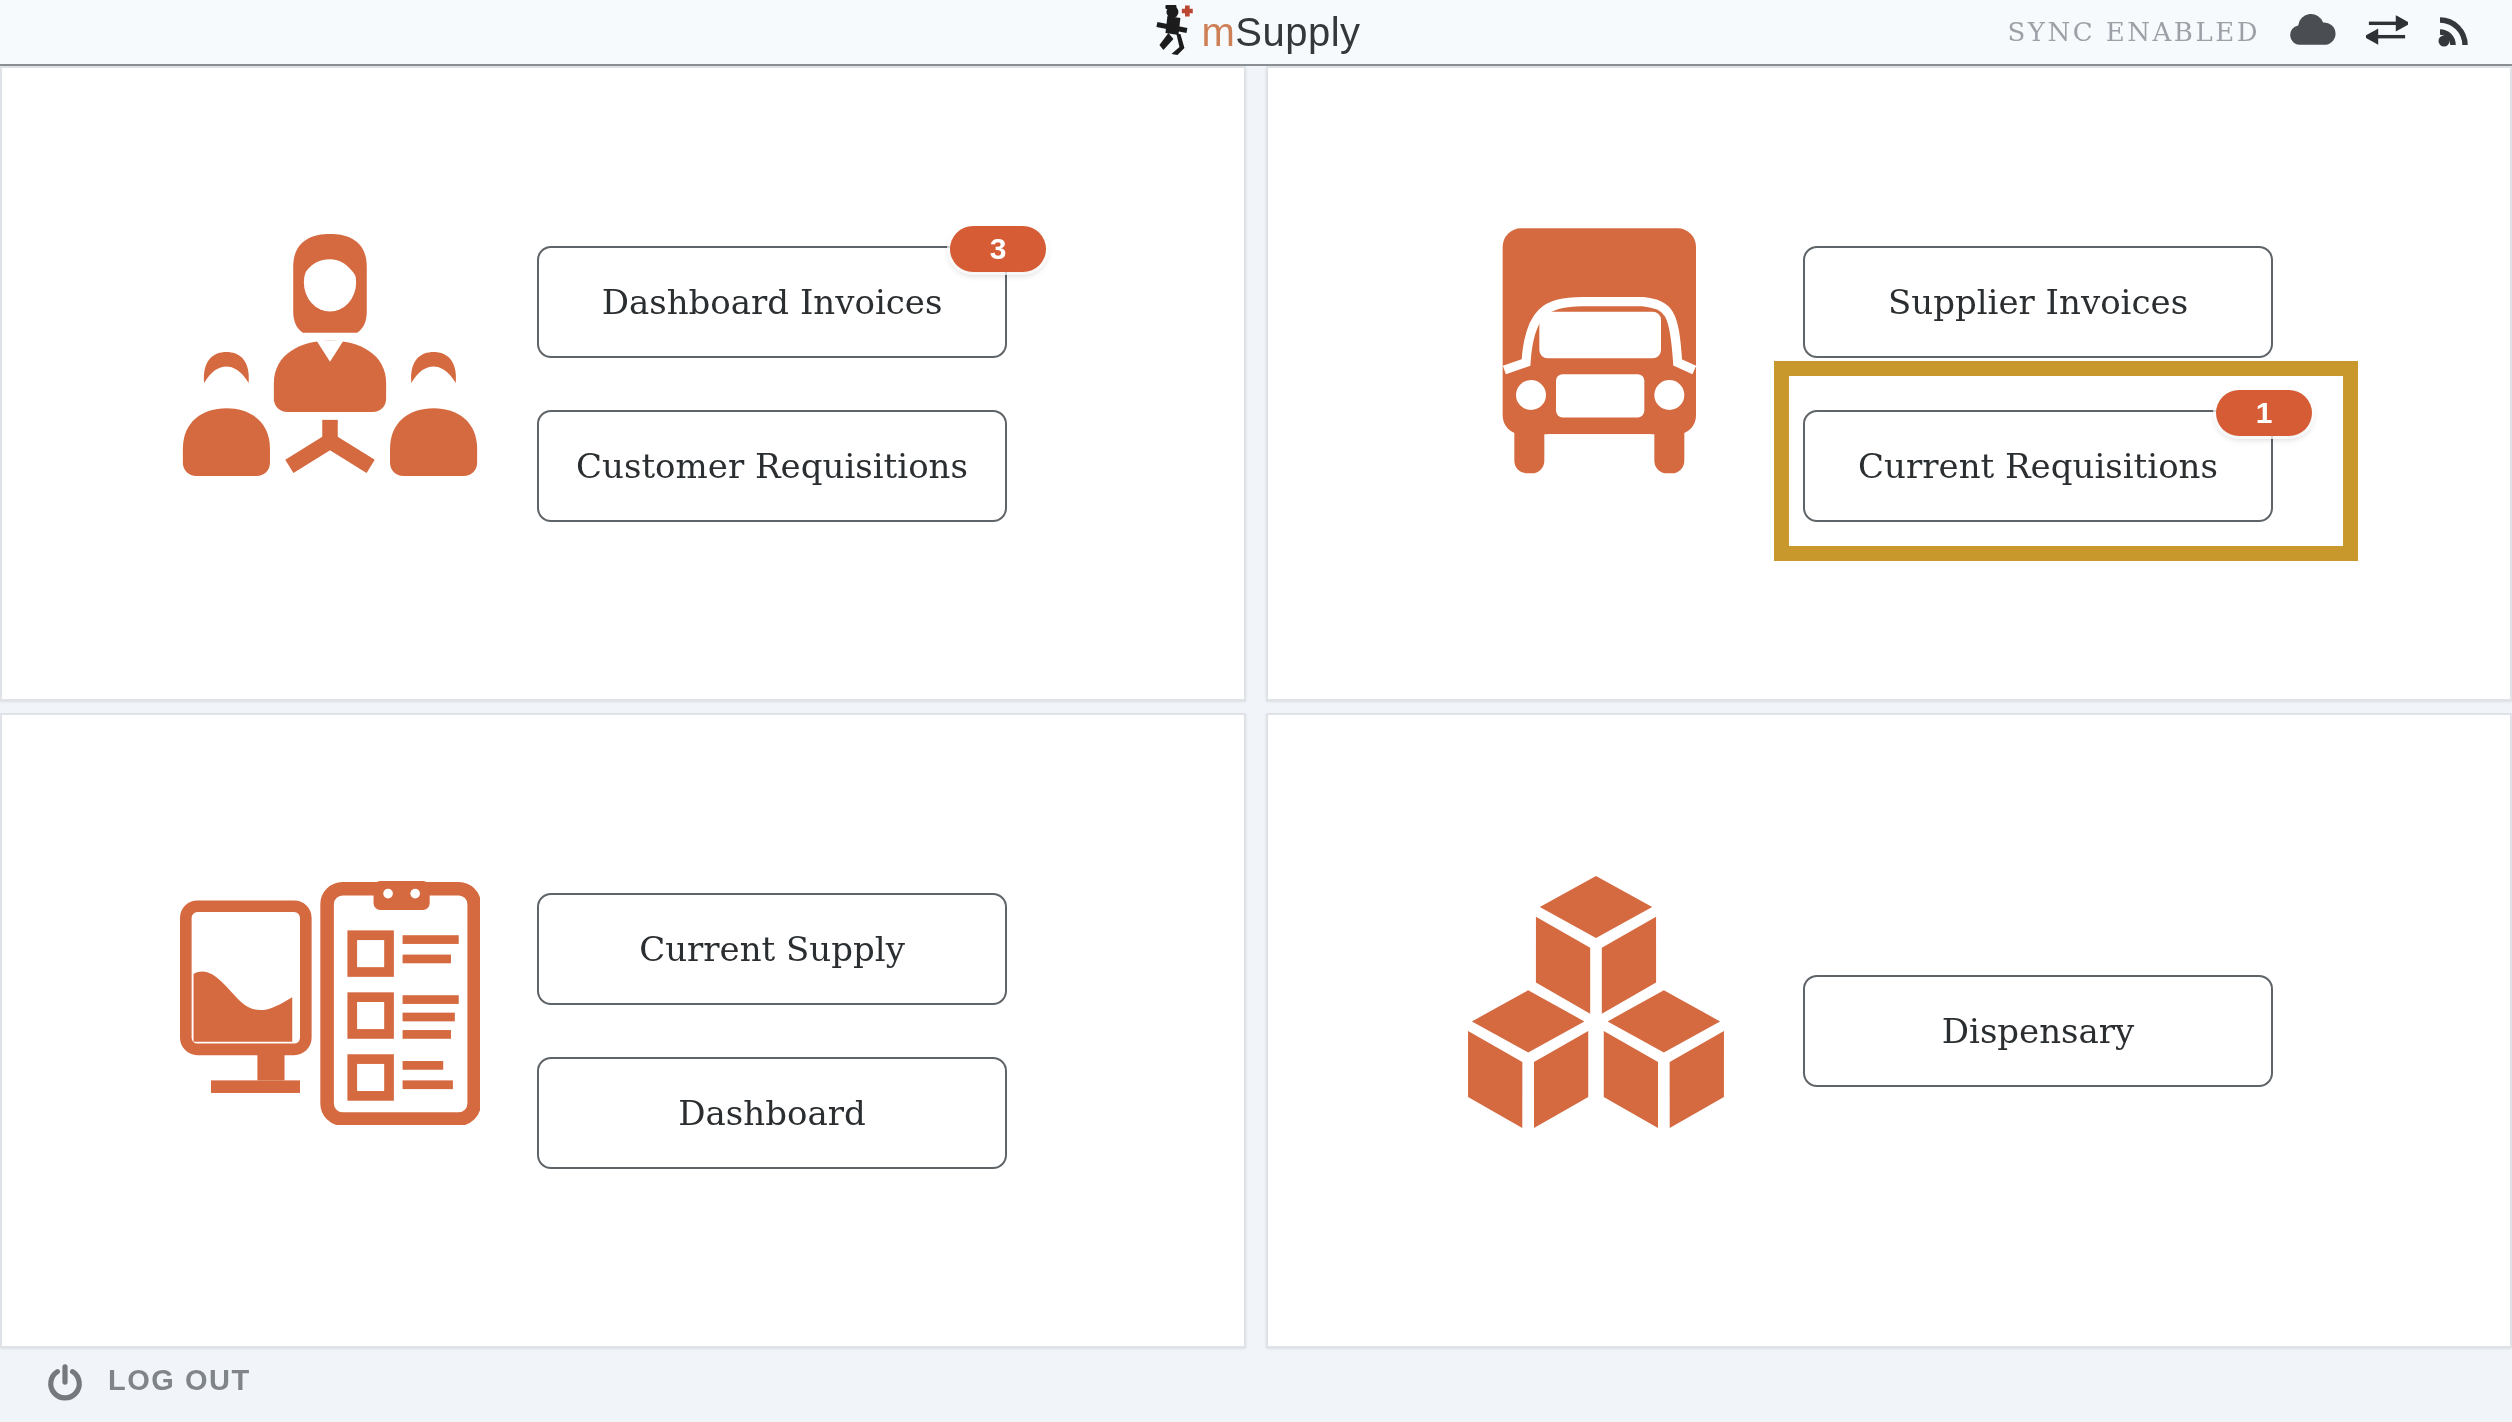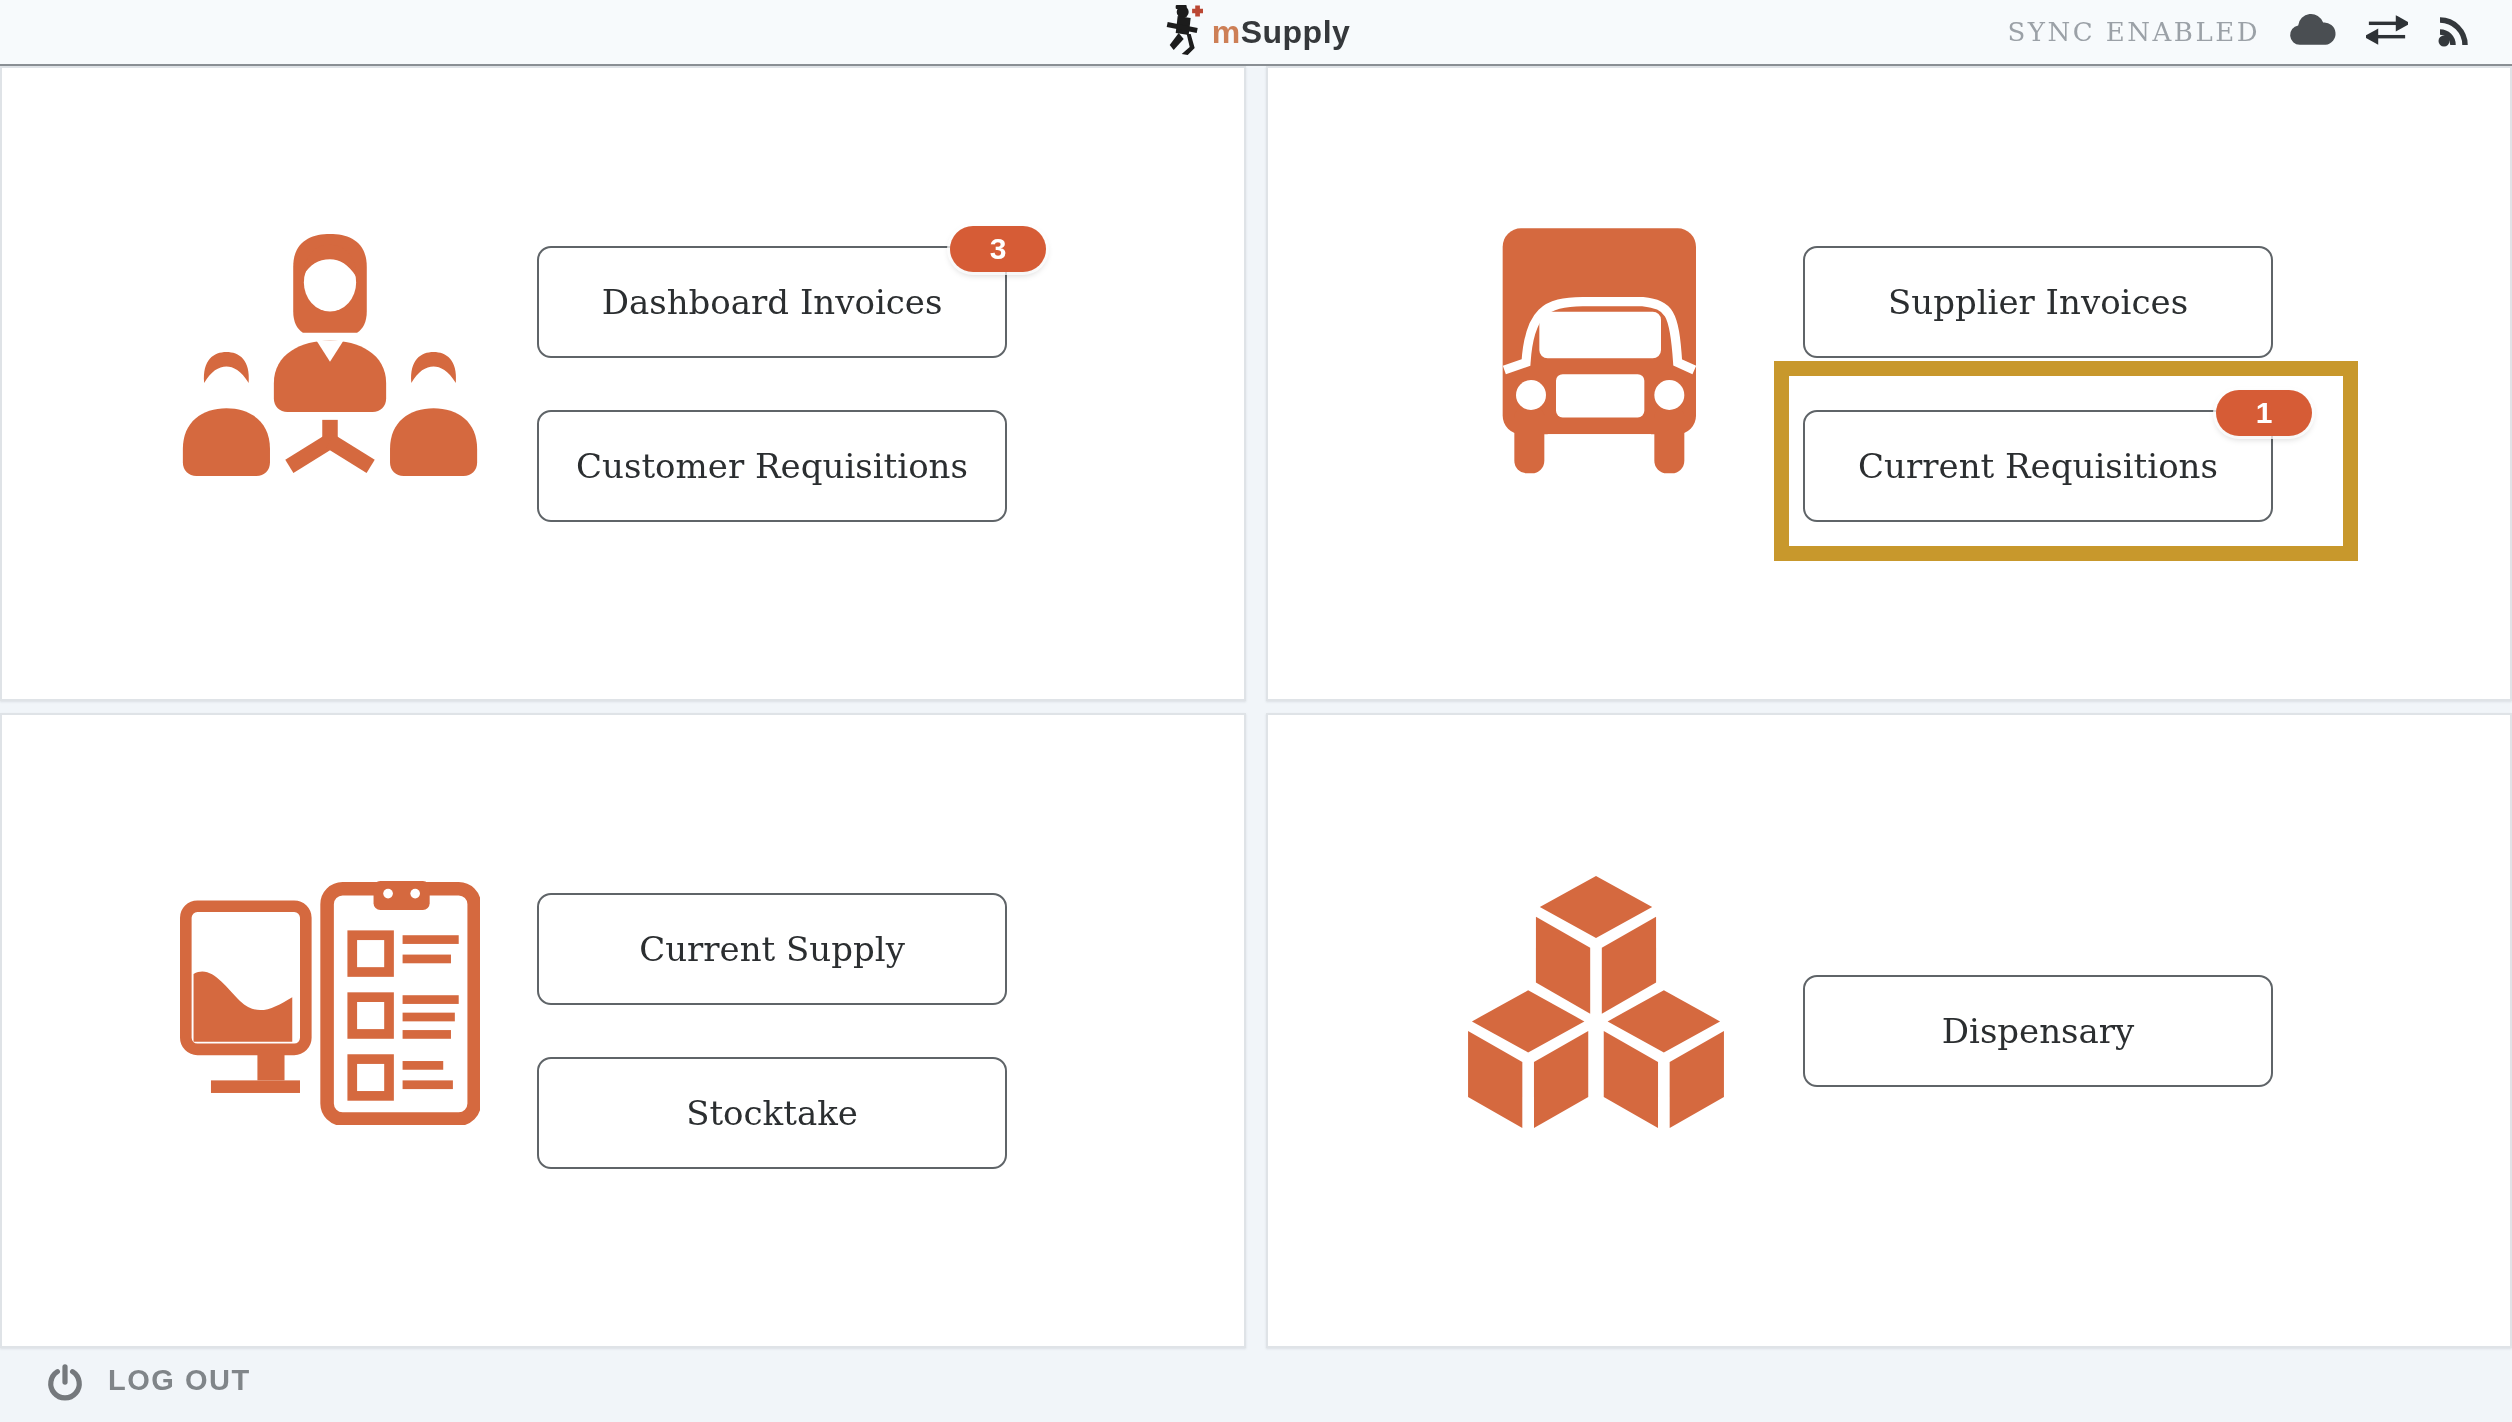--- a/index.html
+++ b/index.html
@@ -11,21 +11,21 @@
   }
   
   .header{
     position:relative;height:64px;background:#f7fafc;
     border-bottom:2px solid #8a8f94;
   }
   .logo{
     position:absolute;left:50%;top:50%;transform:translate(-50%,-50%);
     display:flex;align-items:center;gap:8px;
   }
-  .logo-text{font-size:32px;color:#35383b;letter-spacing:0.5px;font-weight:bold;}
+  .logo-text{font-size:40px;color:#35383b;letter-spacing:0.5px;}
   .logo-text .logo-m{color:#cd7f56;}
   .header-right{
     position:absolute;right:38px;top:50%;transform:translateY(-50%);
     display:flex;align-items:center;gap:28px;
   }
   .sync-label{
     font-family:"DejaVu Serif",serif;font-size:26px;color:#9ba1a7;
     letter-spacing:2.5px;
   }
   
@@ -248,21 +248,21 @@
       </svg>
     </div>
     <div class="btn-stack">
       <div class="btn-wrap">
         <button class="tile-btn">
           <span>Current Supply</span>
         </button>
       </div>
       <div class="btn-wrap">
         <button class="tile-btn">
-          <span>Stocktake</span>
+          <span>Dashboard</span>
         </button>
       </div>
     </div>
   </div>
 
   <div class="panel">
     <div class="icon-zone">
       <svg width="272" height="252" viewBox="0 0 280 260">
         <g fill="#d5693f">
           <g transform="translate(78,0)">

